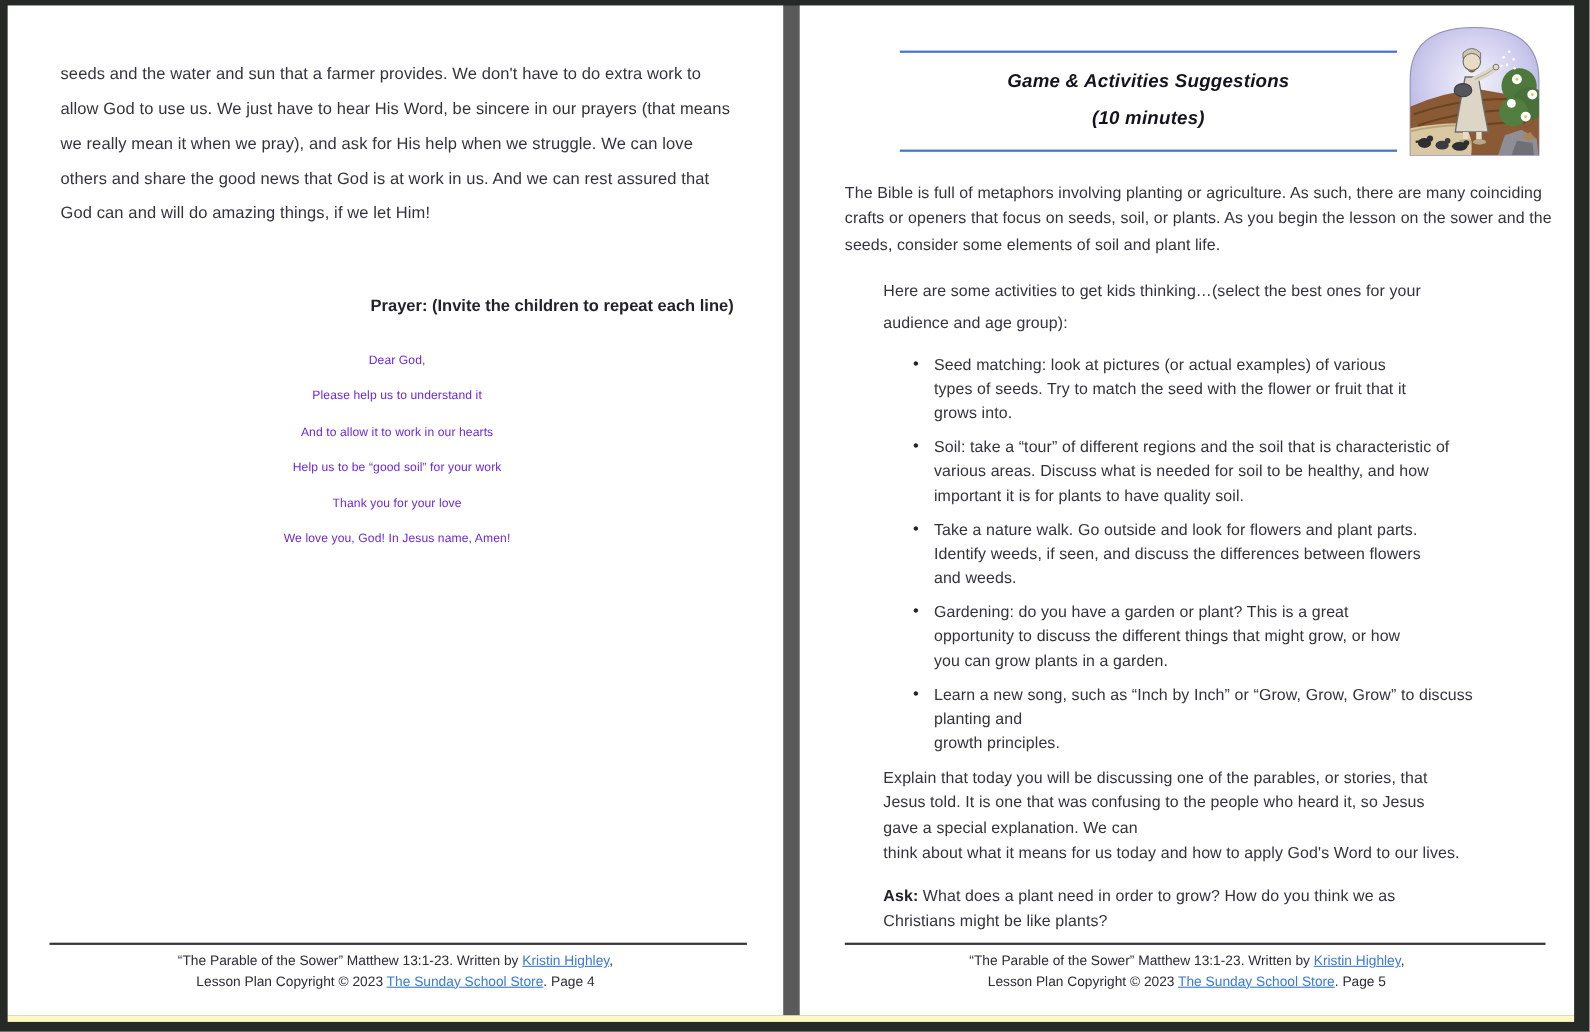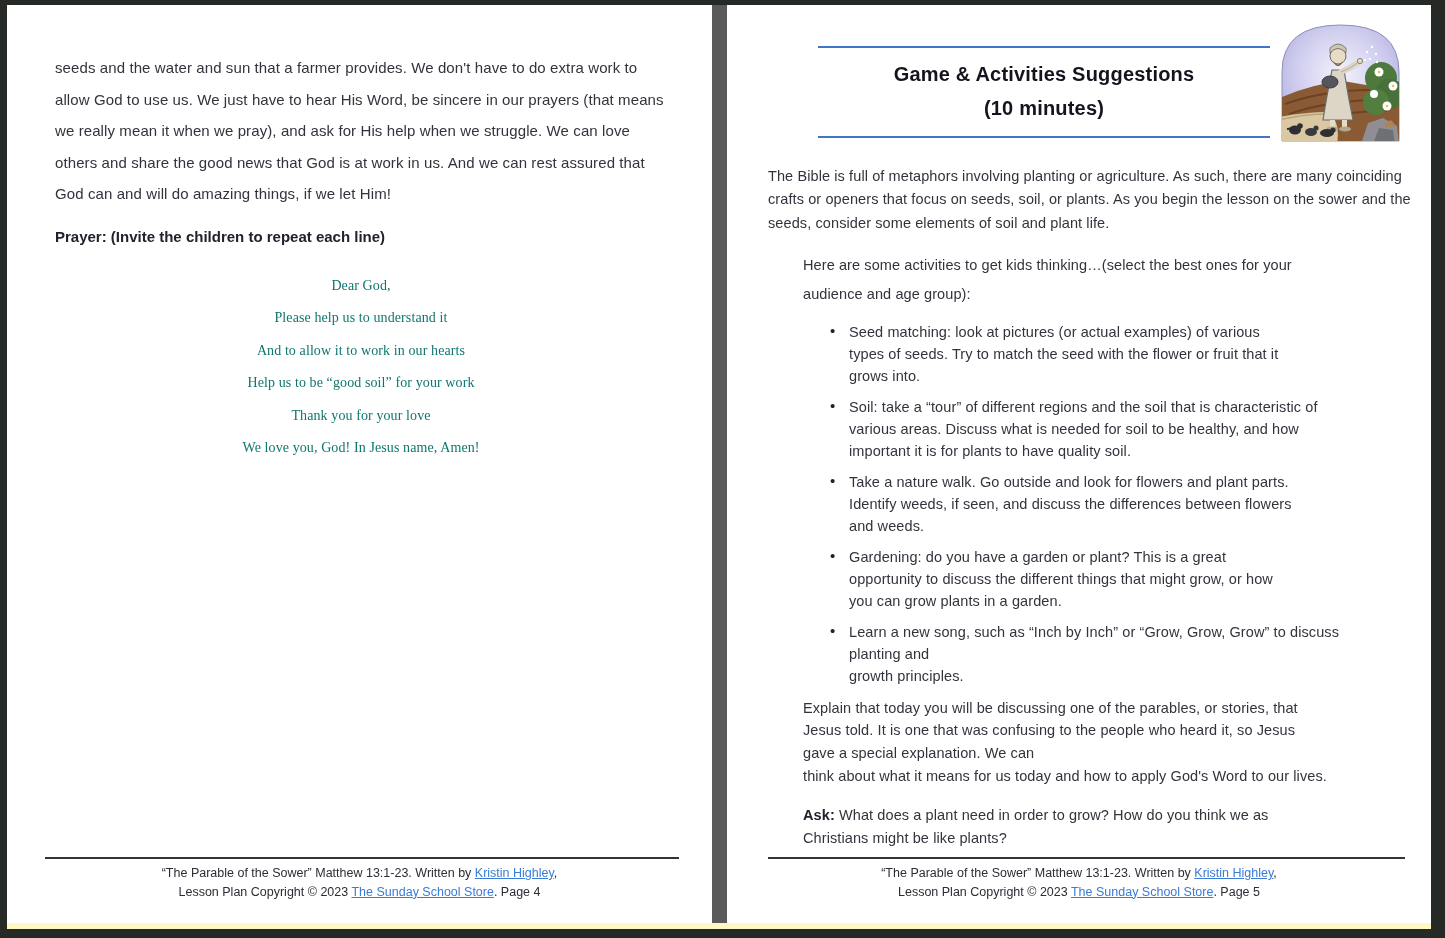--- a/index.html
+++ b/index.html
@@ -22,47 +22,47 @@
   .page-left  { width:711px; }
   .page-right { width:710px; }
 
   
   .left-body { padding:47px 45px 0 48px; }
   .left-intro {
     font-size:15px; line-height:31.6px; color:#33333d;
     width:619px; letter-spacing:.1px;
   }
   .prayer-heading {
-    margin-top:18px; text-align:left;
+    margin-top:60px; text-align:right;
     font-size:15px; font-weight:bold; color:#22222c;
   }
   .prayer-lines { margin-top:25px; text-align:center; }
   .prayer-line {
-    font-size:14px; line-height:32.4px; color:#0f766e; letter-spacing:.1px;font-family:Liberation Serif, serif;
+    font-size:11px; line-height:32.4px; color:#6d28d9; letter-spacing:.1px;
   }
 
   
   .footer-rule {
     position:absolute; bottom:64px; height:2px; background:#33333b;
   }
   .page-left  .footer-rule { left:38px; right:33px; }
   .page-right .footer-rule { left:41px; right:26px; }
   .footer-text {
     position:absolute; bottom:22px; left:0; right:0;
     text-align:center; font-size:12.5px; line-height:18.5px; color:#2c2c36;
   }
   .footer-link { color:#3a7bd5; text-decoration:underline; cursor:pointer; }
 
   
   .title-row { display:flex; align-items:flex-start; margin:15px 25px 0 41px; }
   .title-block { margin-left:50px; width:452px; margin-top:26px; }
   .title-rule { height:2px; background:#3f74c9; }
   .title-text {
-    text-align:center; font-size:20px; font-weight:bold; color:#14141f;
-    line-height:34px; padding:9px 0 11px; letter-spacing:.2px;
+    text-align:center; font-size:17px; font-weight:bold; color:#14141f;
+    line-height:34px; padding:9px 0 11px; letter-spacing:.2px;font-style:italic;
   }
   .sower-wrap { margin-left:auto; width:131px; height:124px; }
 
   .right-body { padding:0 25px 0 41px; font-size:14.5px; color:#33333d; letter-spacing:.1px; }
   .right-intro { margin-top:21px; line-height:23.3px; width:644px; }
   .activities-intro { margin:16px 0 0 35px; line-height:29px; width:545px; }
 
   .bullet-list { list-style:none; margin:12px 0 0 60px; }
   .bullet-item {
     position:relative; padding-left:21px; margin-bottom:9px;

